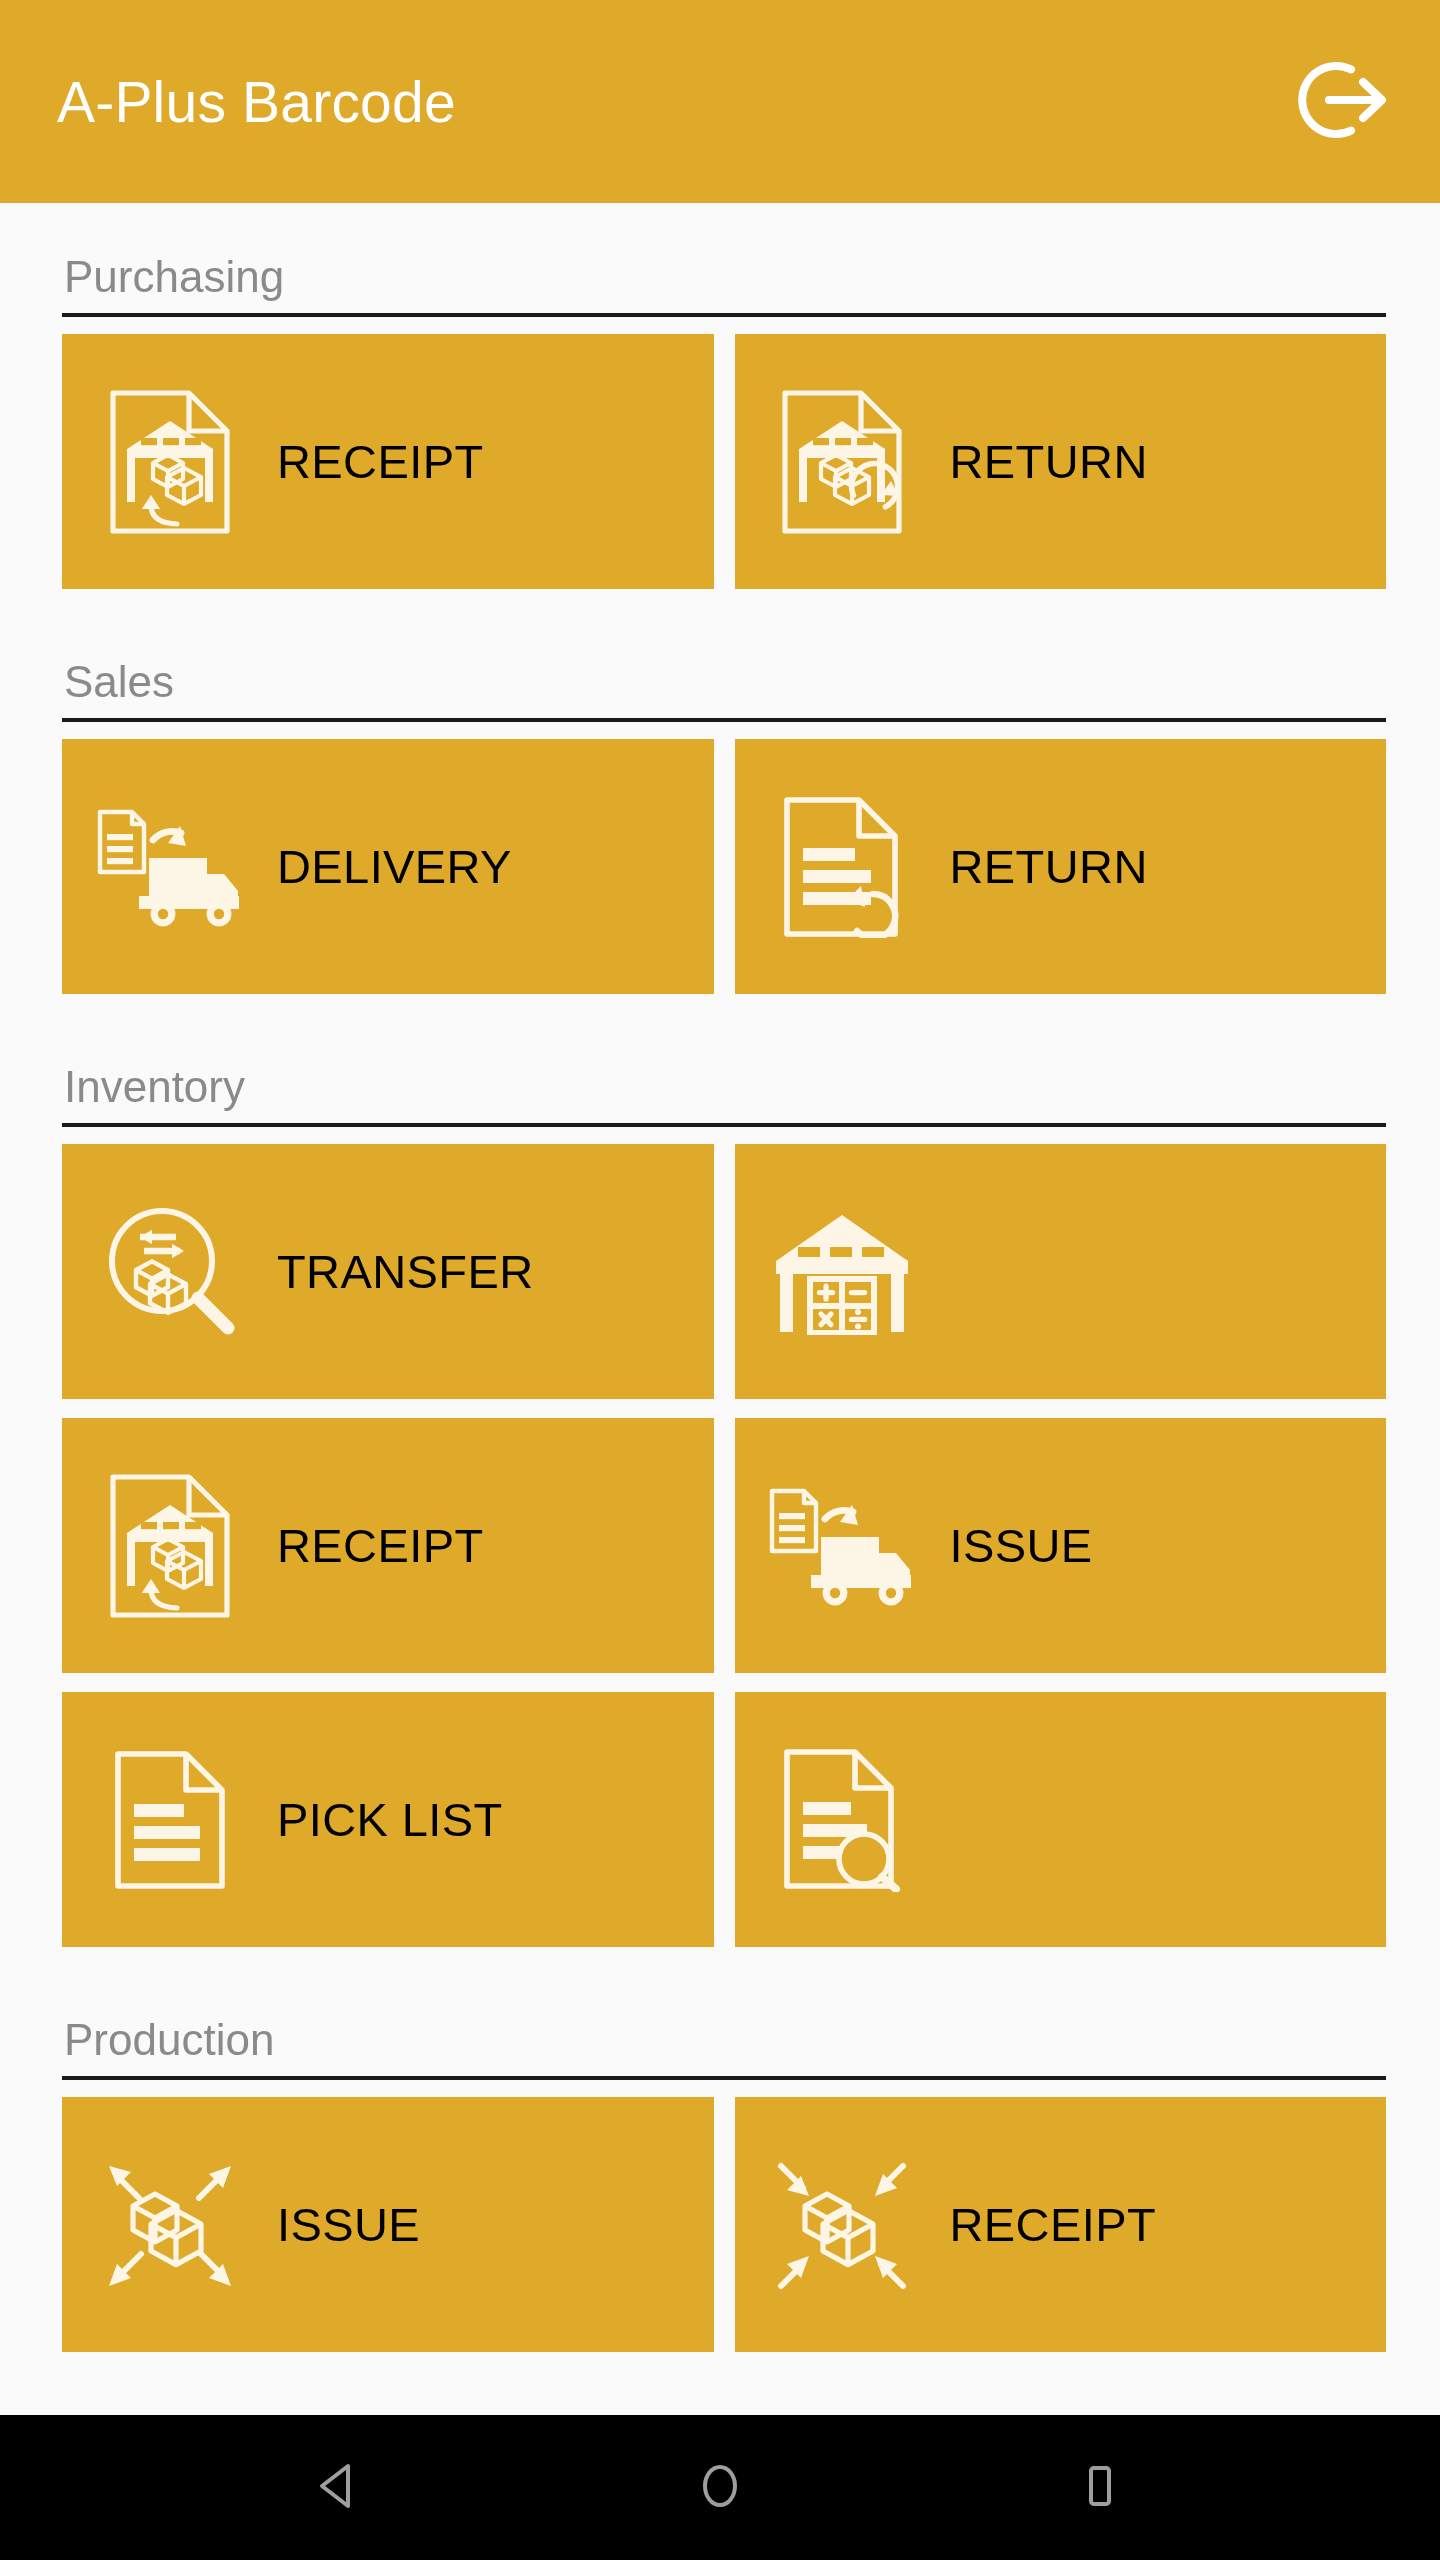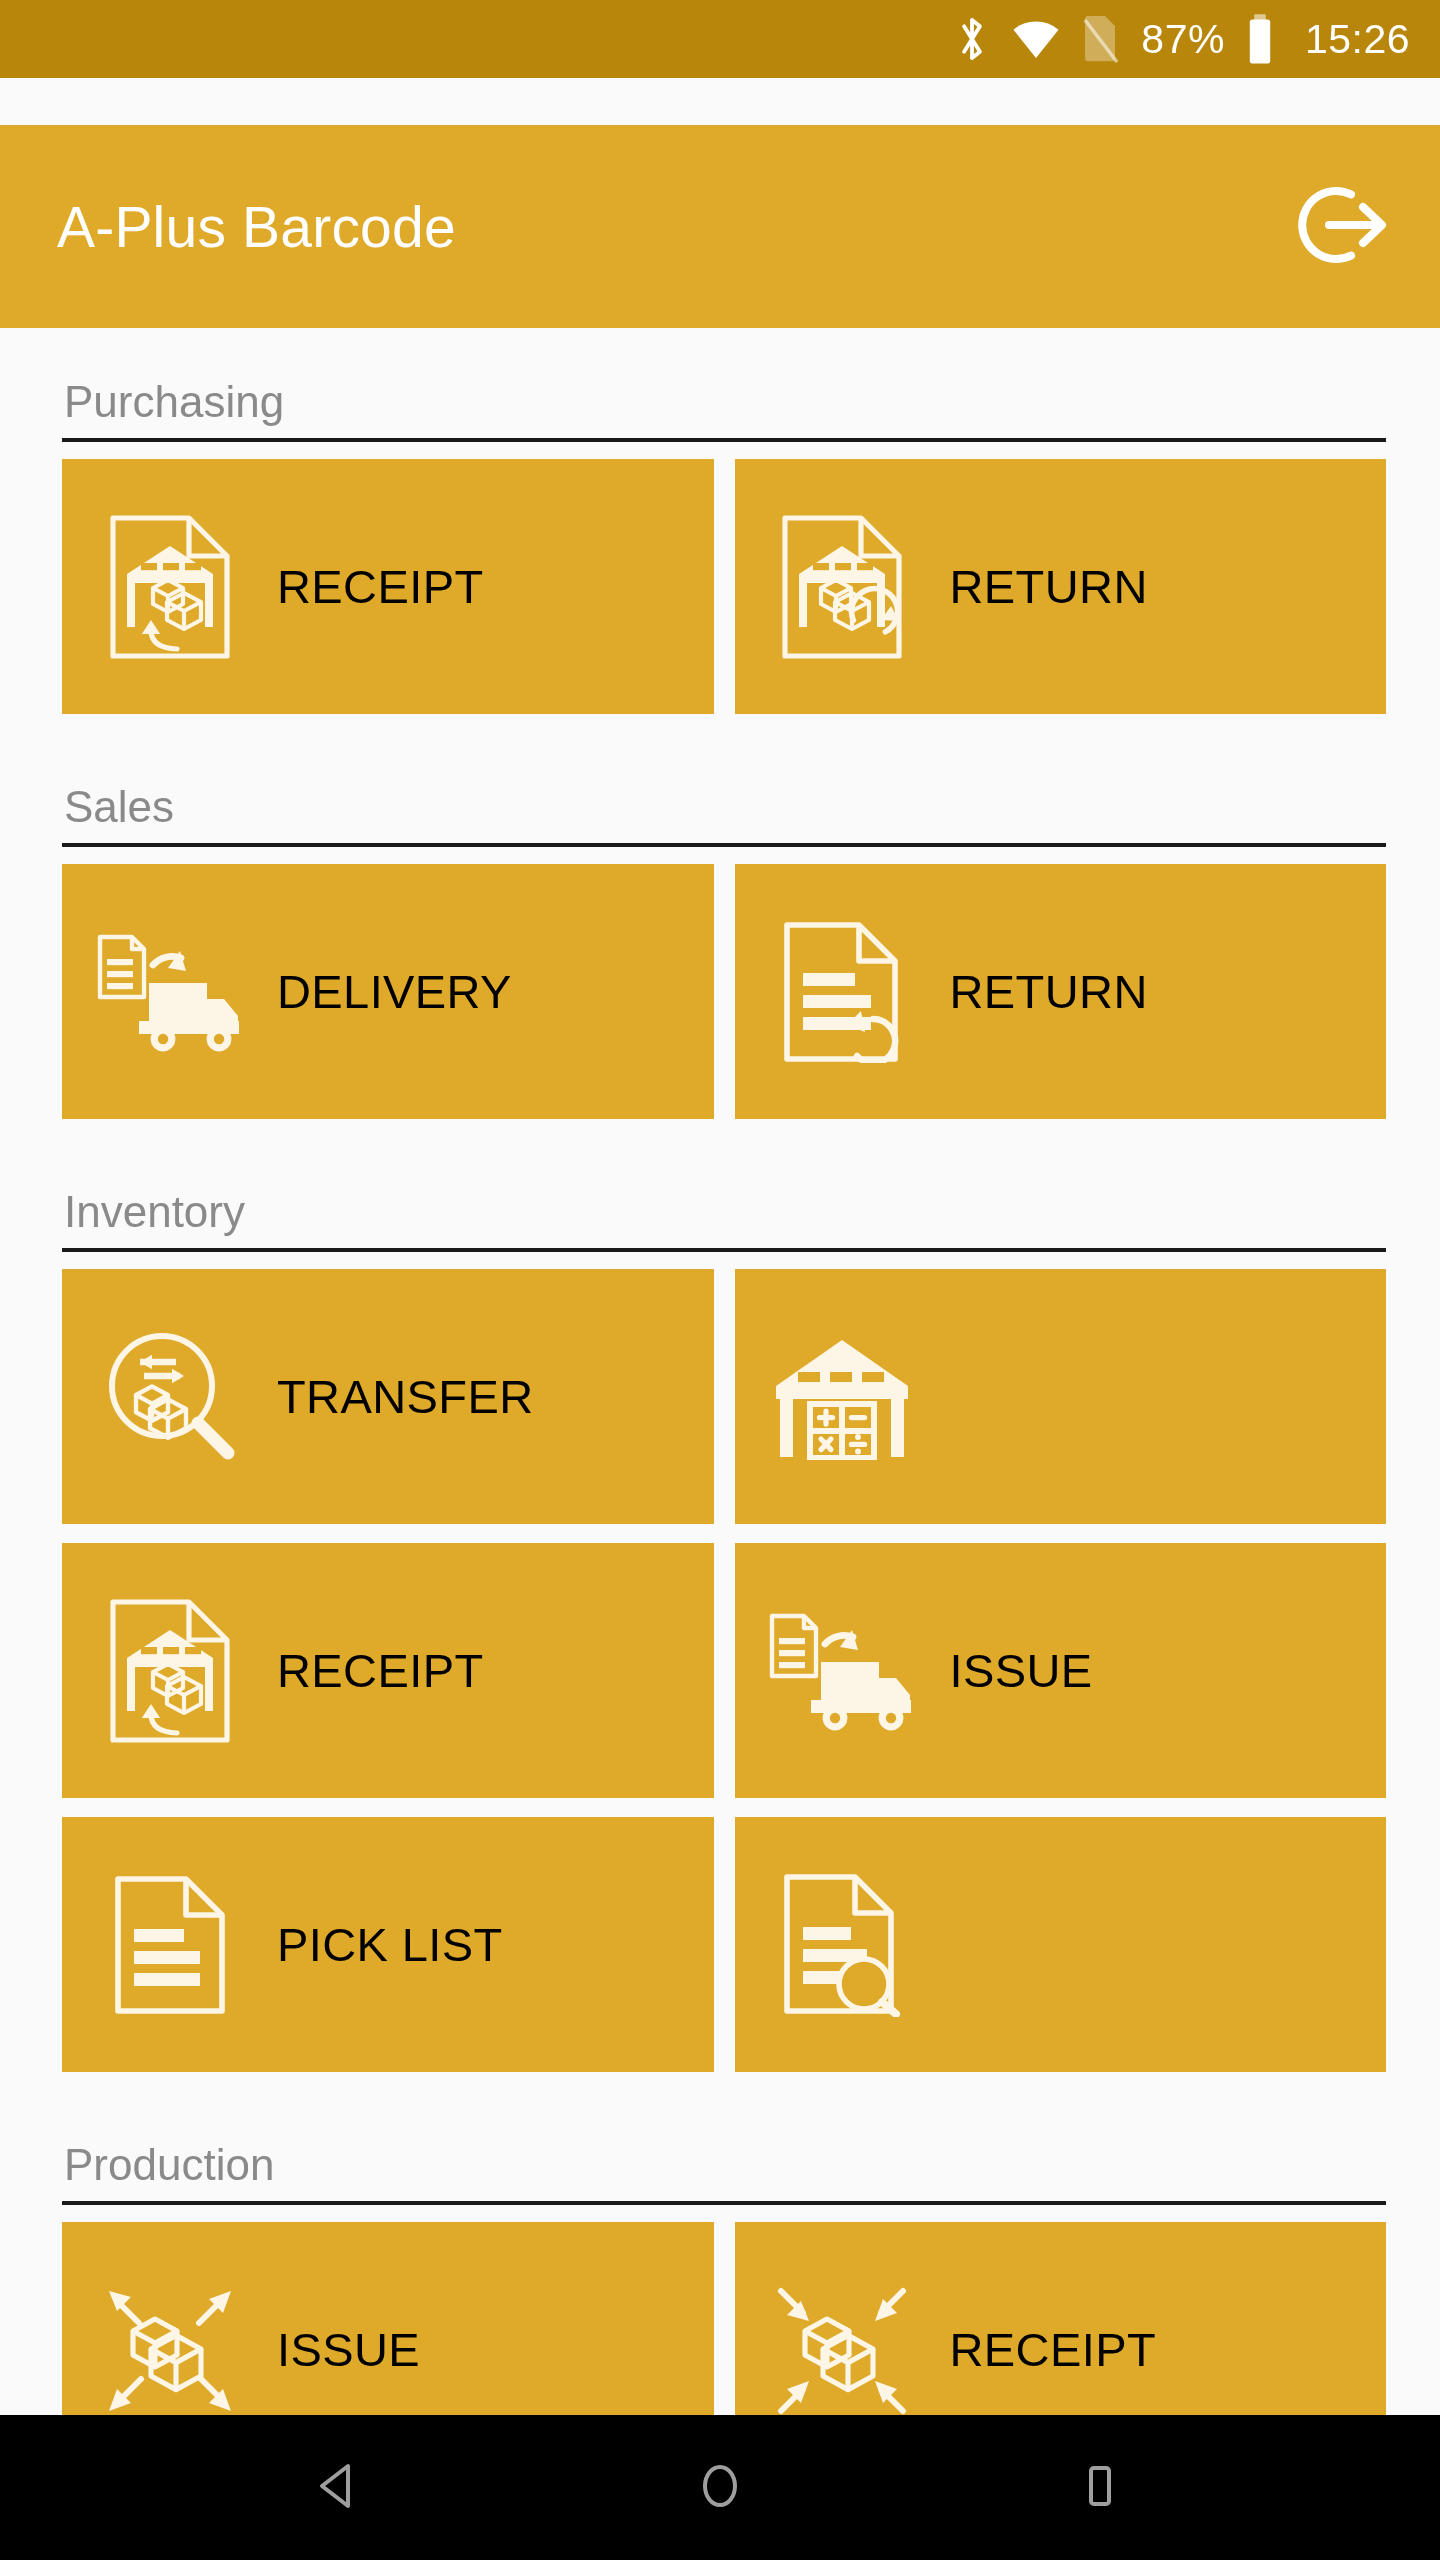--- a/index.html
+++ b/index.html
@@ -49,21 +49,20 @@
   
   .app-bar {
     height: 203px;
     flex: 0 0 203px;
     background: #dfa929;
     display: flex;
     align-items: center;
     justify-content: space-between;
     padding: 0 44px 0 57px;
     box-sizing: border-box;
-    margin-top: 47px;
   }
   .app-title {
     color: #ffffff;
     font-size: 57px;
     font-weight: 400;
     letter-spacing: 0.2px;
     white-space: nowrap;
   }
   .logout-btn {
     width: 110px;
@@ -152,46 +151,20 @@
     flex: 1 1 auto;
     background: #fafafa;
     min-height: 0;
   }
 </style>
 </head>
 <body>
 
 <div id="screen">
 
-  <div class="status-bar">
-    <span class="status-icon">
-      <svg width="38" height="48" viewBox="0 0 24 30">
-        <path d="M7 7 L17 23 L12 27 L12 3 L17 7 L7 23" fill="none" stroke="#ffffff" stroke-width="2.4" stroke-linejoin="round" stroke-linecap="round"></path>
-      </svg>
-    </span>
-    <span class="status-icon">
-      <svg width="50" height="42" viewBox="0 0 26 22">
-        <path d="M13 21 L1.2 6.2 A18 18 0 0 1 24.8 6.2 Z" fill="#ffffff"></path>
-      </svg>
-    </span>
-    <span class="status-icon">
-      <svg width="40" height="50" viewBox="0 0 20 25">
-        <path d="M4 1 h8 l5 5 v16 a1.6 1.6 0 0 1 -1.6 1.6 h-11.8 A1.6 1.6 0 0 1 2 22 V3 A1.6 1.6 0 0 1 4 1 Z" fill="#ffffff" opacity="0.32"></path>
-        <line x1="2" y1="3" x2="18" y2="24" stroke="#ffffff" stroke-width="1.8" opacity="0.55"></line>
-      </svg>
-    </span>
-    <span class="status-text">87%</span>
-    <span class="status-icon">
-      <svg width="30" height="52" viewBox="0 0 15 26">
-        <rect x="4.6" y="0.6" width="5.8" height="3" rx="0.6" fill="#ffffff" opacity="0.55"></rect>
-        <rect x="2.4" y="3.2" width="10.2" height="22" rx="1.3" fill="#ffffff"></rect>
-      </svg>
-    </span>
-    <span class="status-text clock">15:26</span>
-  </div>
 
   <div class="app-bar">
     <div class="app-title">A-Plus Barcode</div>
     <div class="logout-btn">
       <span>
         <svg width="104" height="90" viewBox="0 0 52 45">
           <path d="M31 7.2 A17 17 0 1 0 31 37.8" fill="none" stroke="#ffffff" stroke-width="4" stroke-linecap="round"></path>
           <line x1="20" y1="22.5" x2="46" y2="22.5" stroke="#ffffff" stroke-width="4" stroke-linecap="round"></line>
           <polyline points="37,13.5 46.5,22.5 37,31.5" fill="none" stroke="#ffffff" stroke-width="4" stroke-linecap="round" stroke-linejoin="round"></polyline>
         </svg>

